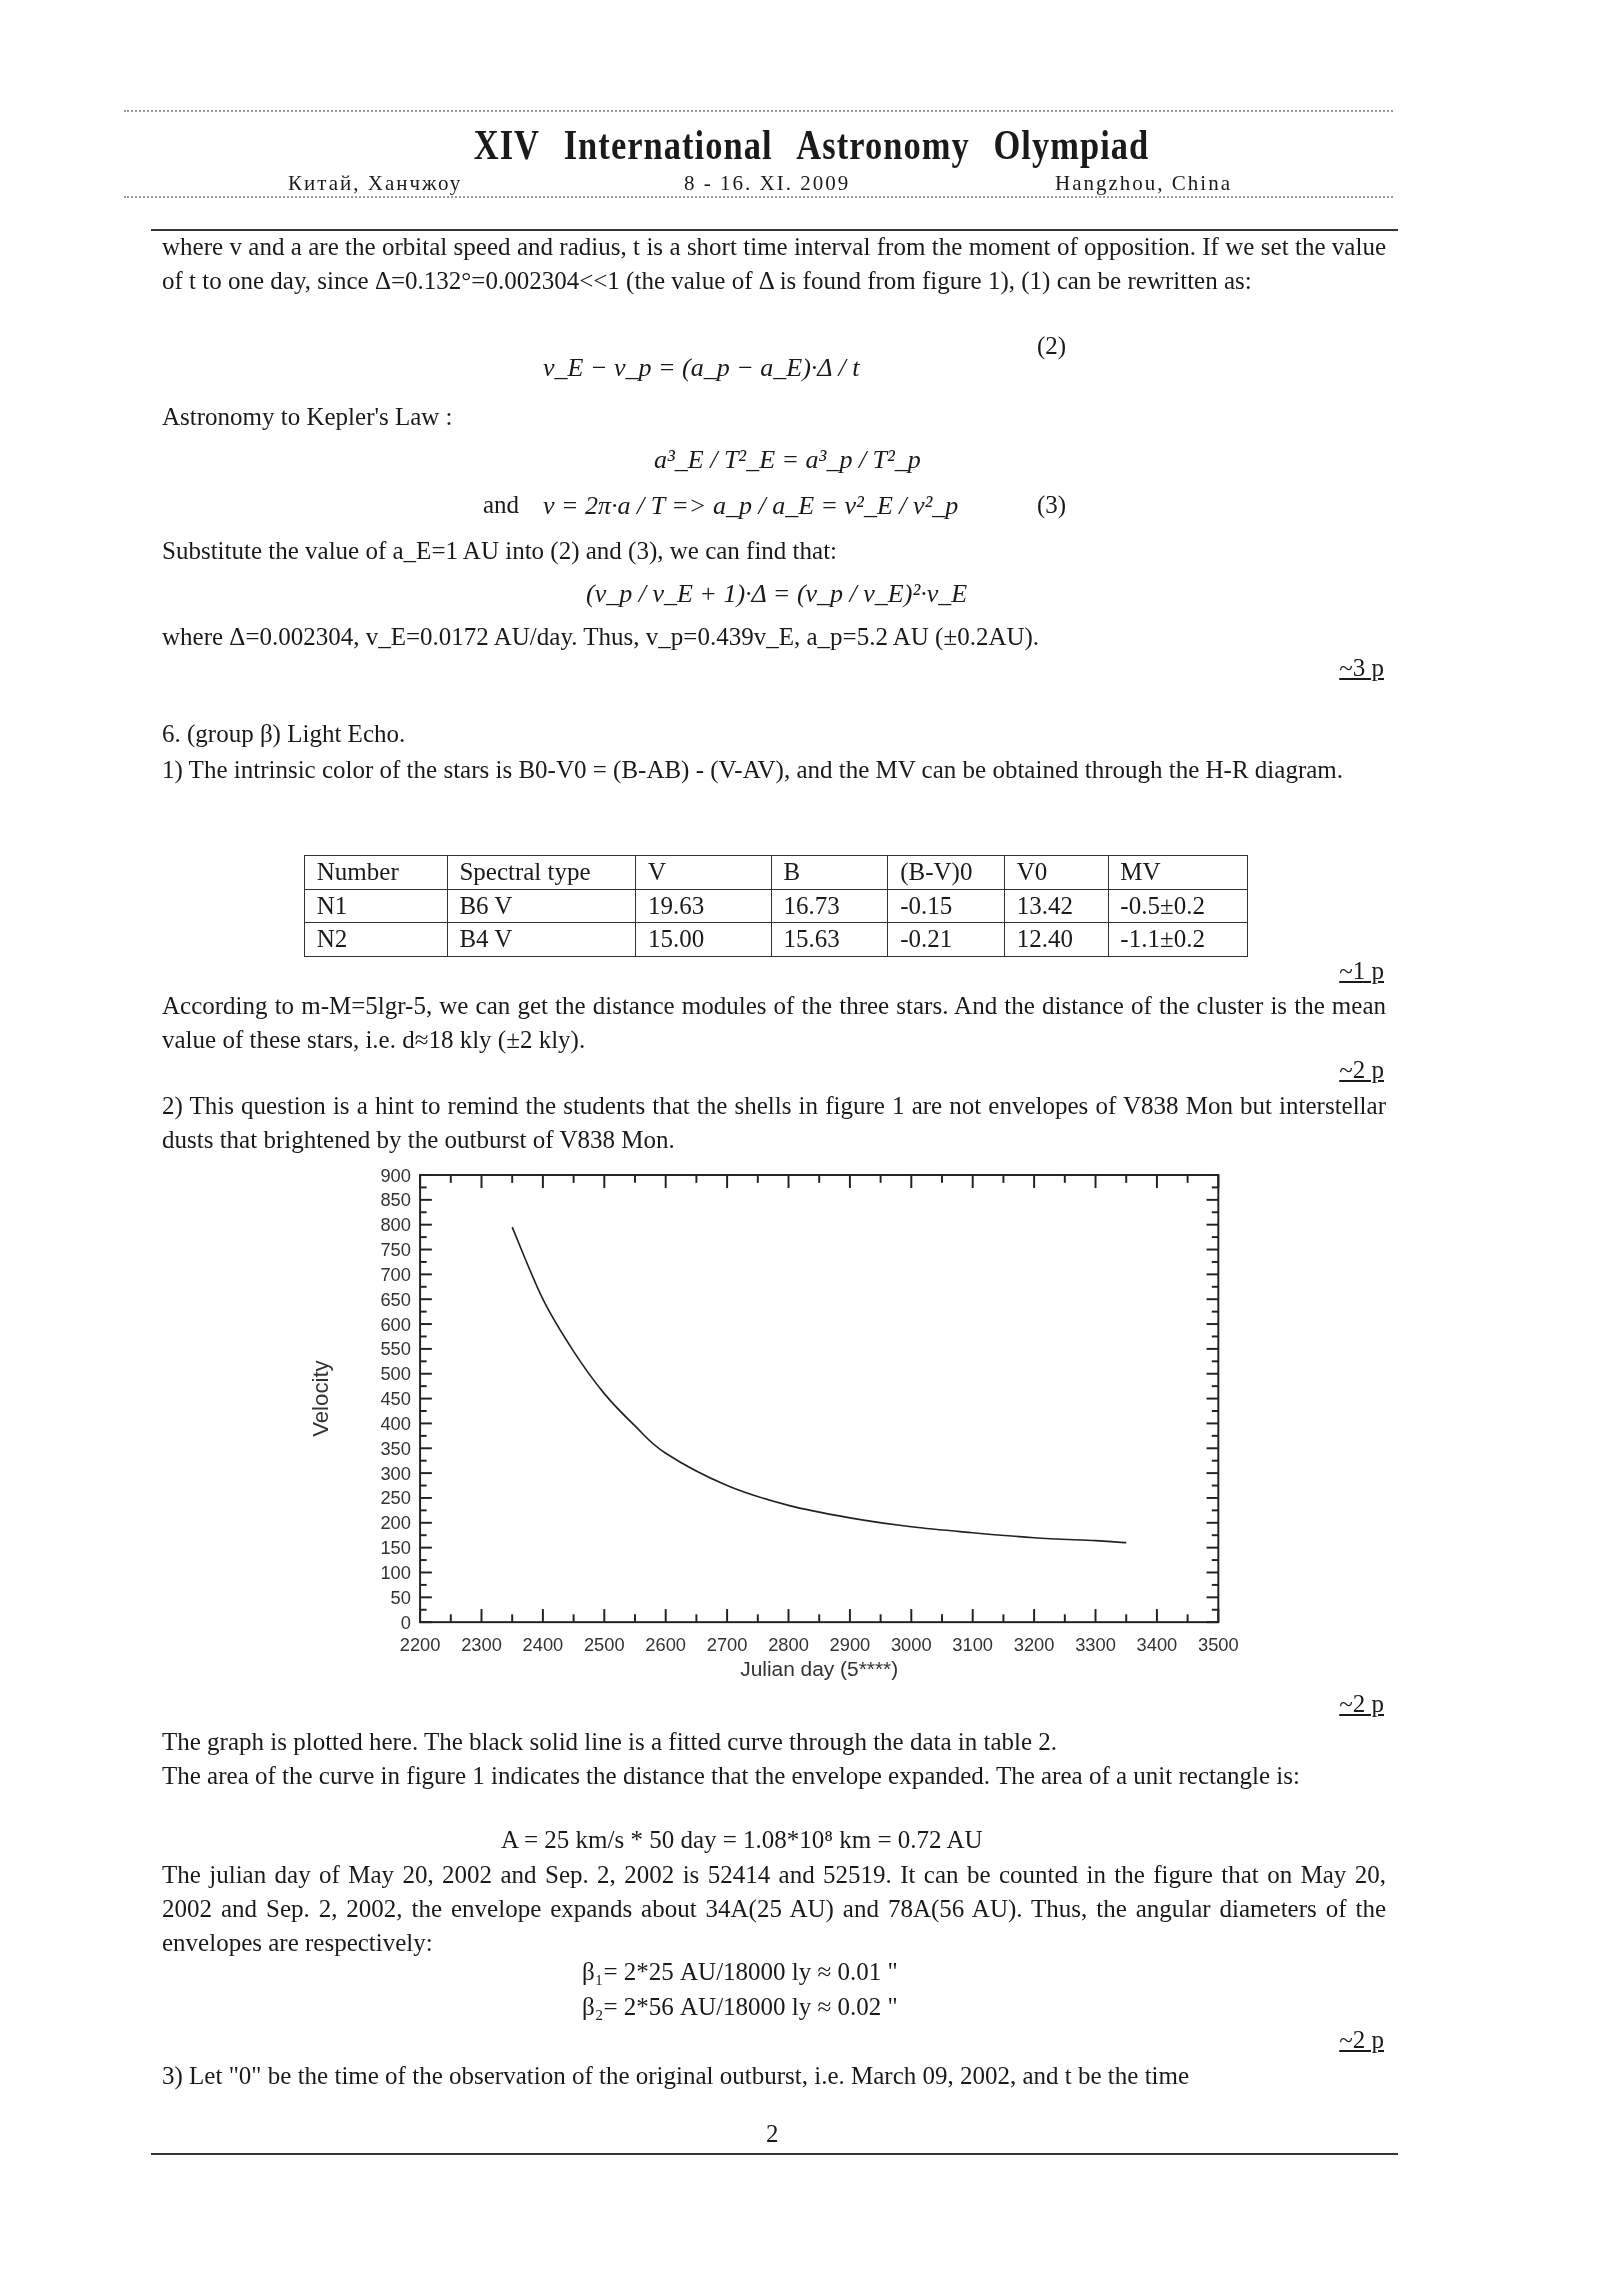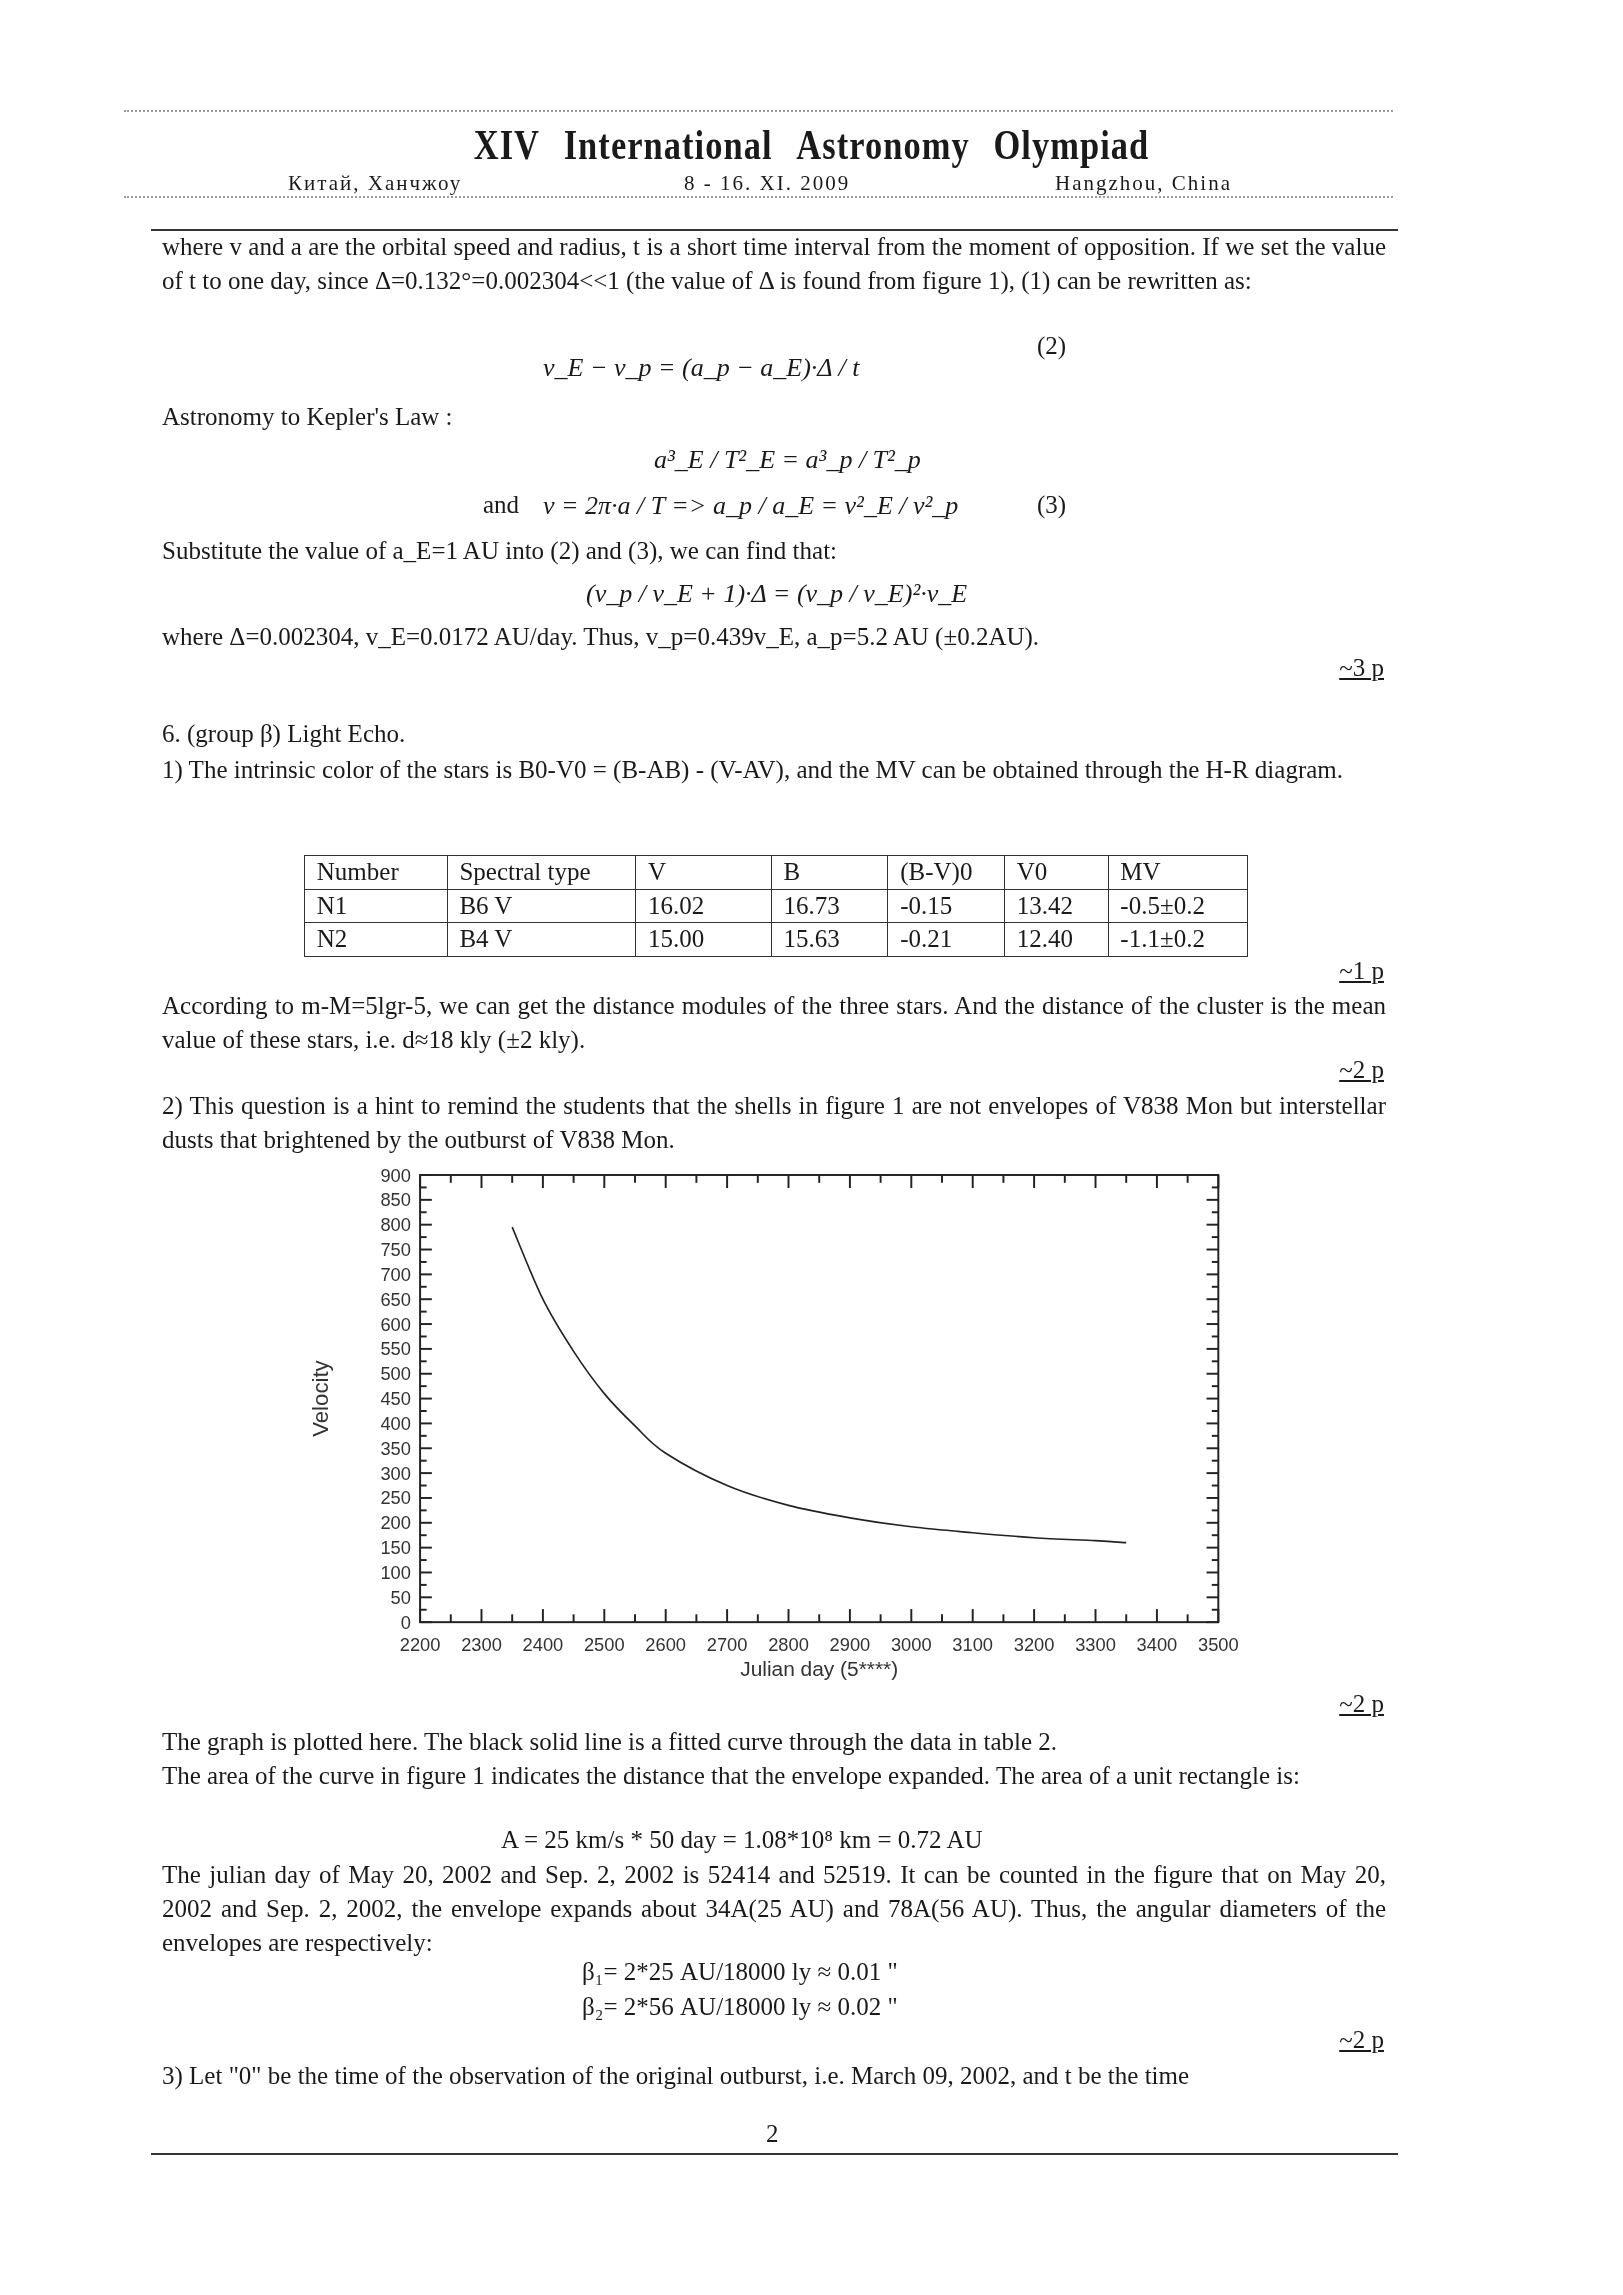--- a/index.html
+++ b/index.html
@@ -56,21 +56,21 @@
     <td style="width:164px">Spectral type</td>
     <td style="width:111px">V</td>
     <td style="width:92px">B</td>
     <td style="width:92px">(B-V)0</td>
     <td style="width:79px">V0</td>
     <td>MV</td>
   </tr>
   <tr>
     <td>N1</td>
     <td>B6 V</td>
-    <td>16.02</td>
+    <td>19.63</td>
     <td>16.73</td>
     <td>-0.15</td>
     <td>13.42</td>
     <td>-0.5±0.2</td>
   </tr>
   <tr>
     <td>N2</td>
     <td>B4 V</td>
     <td>15.00</td>
     <td>15.63</td>

